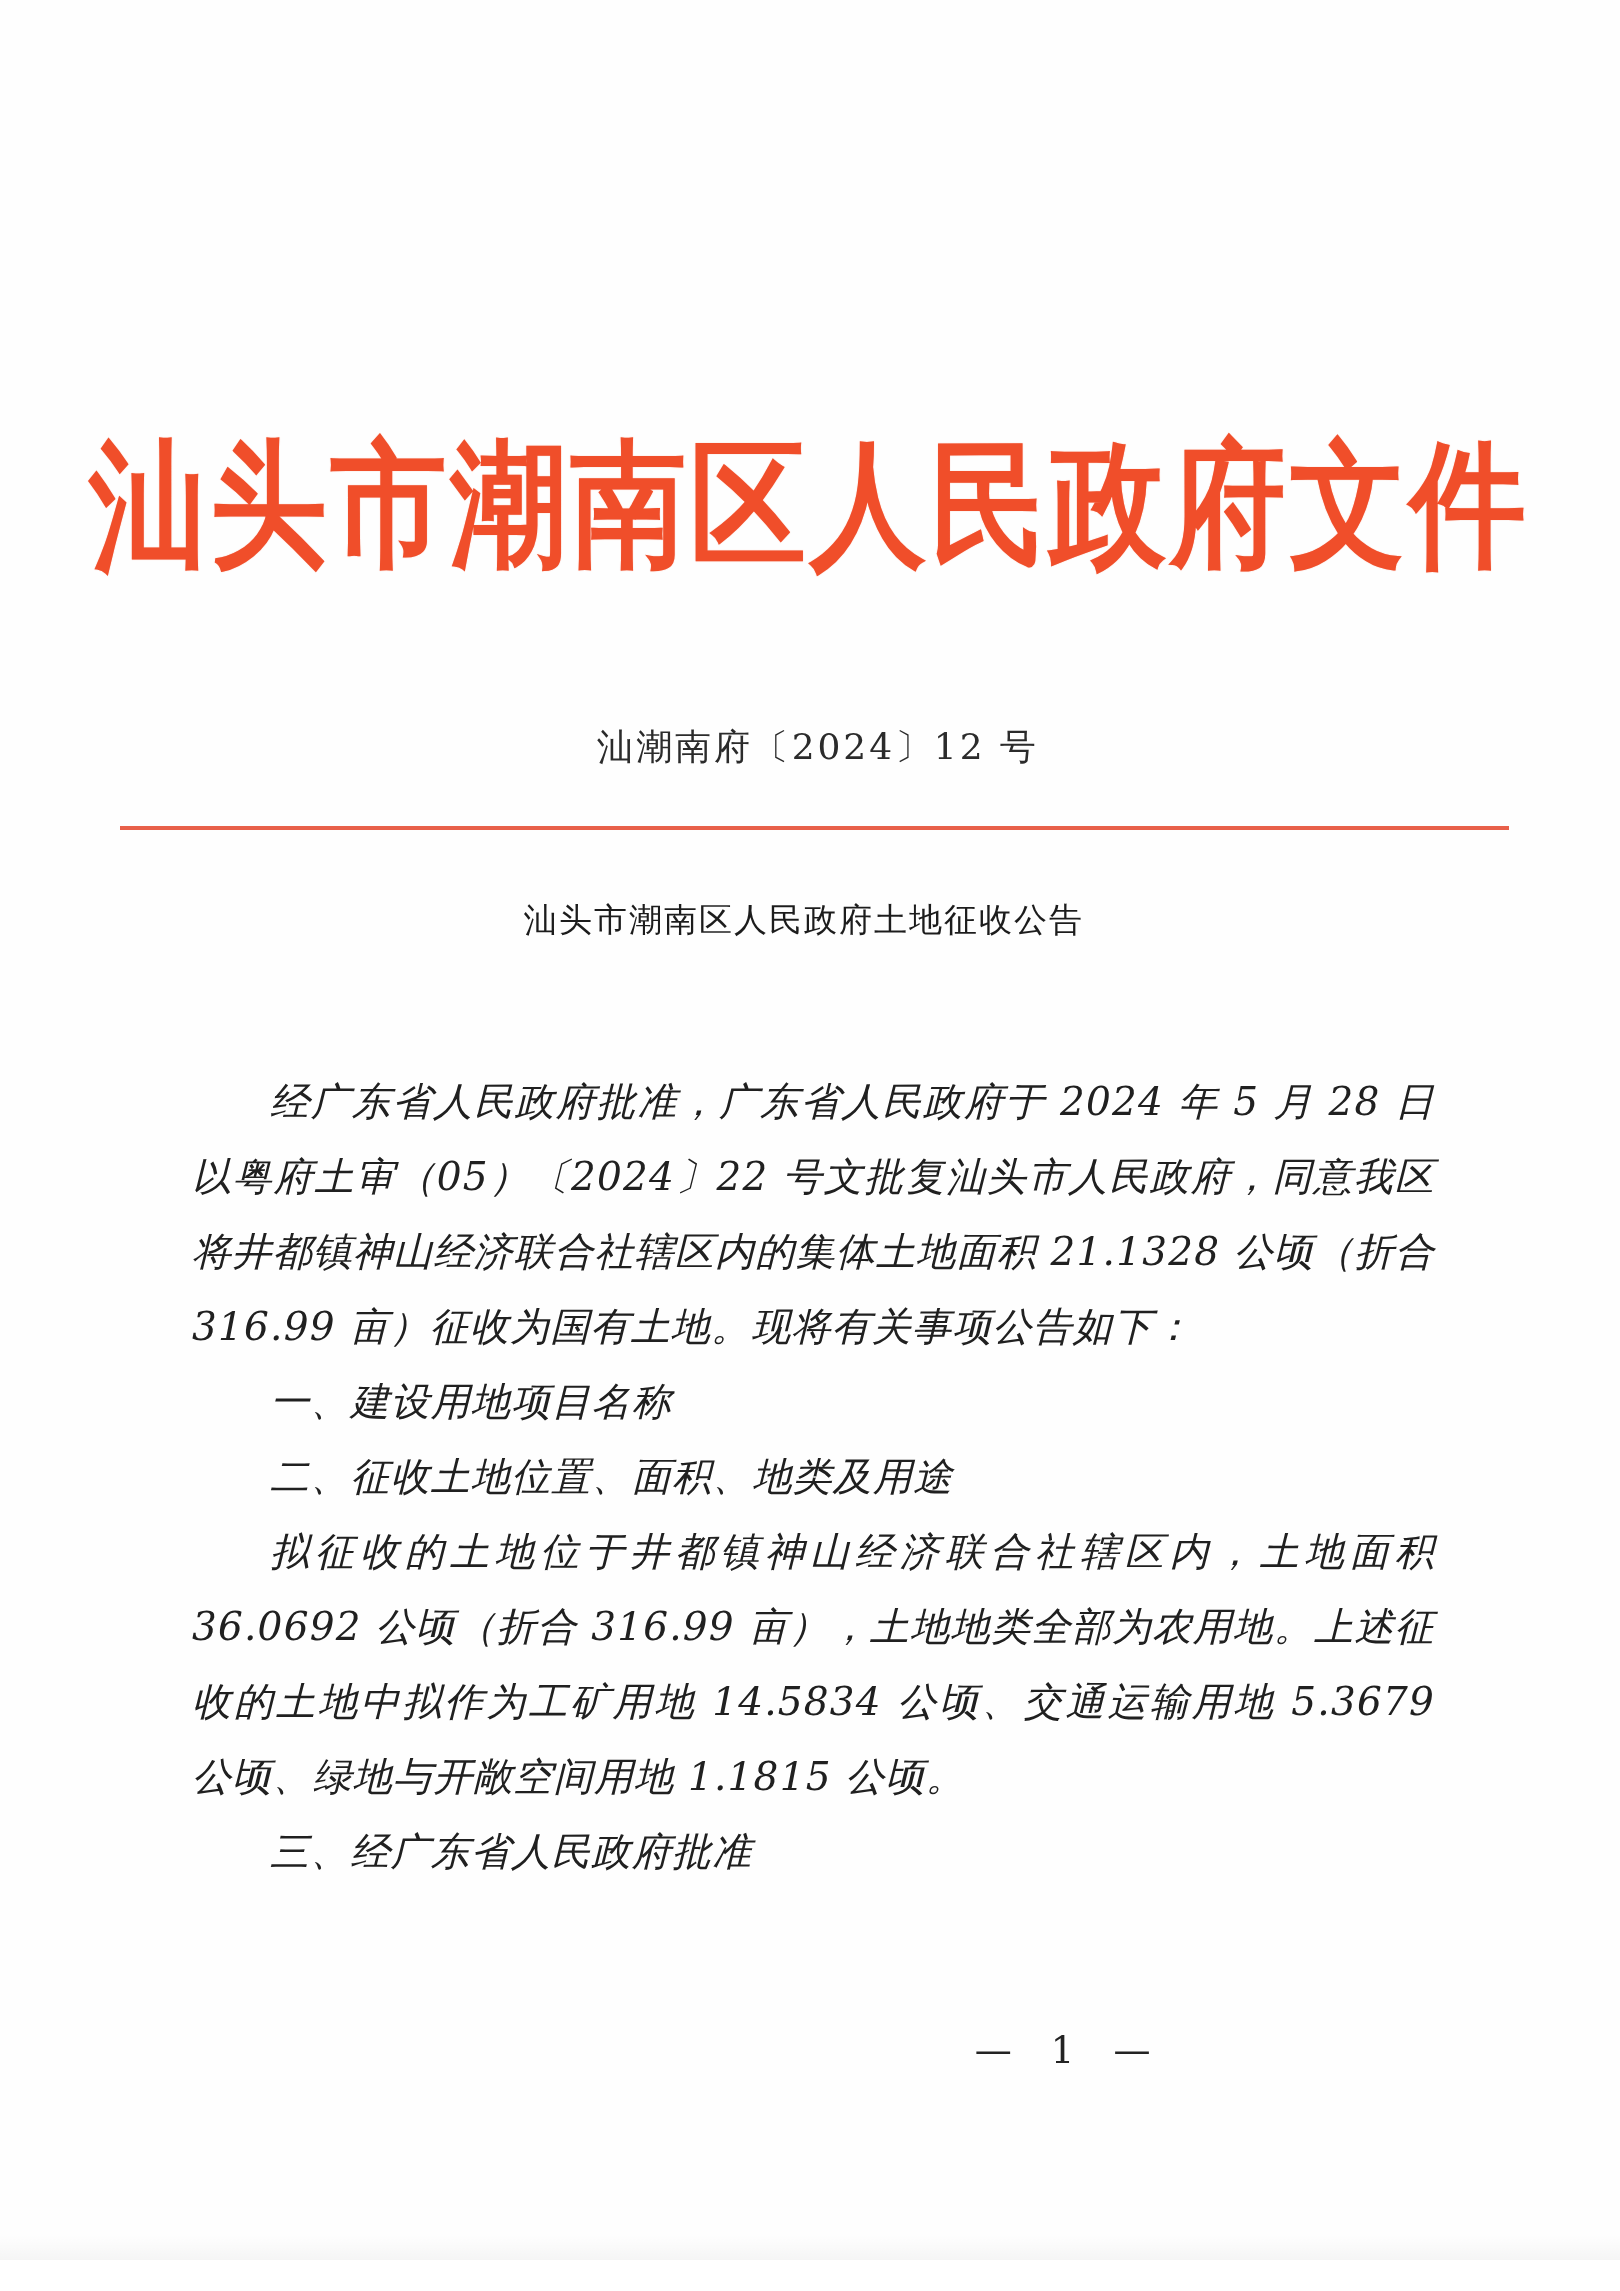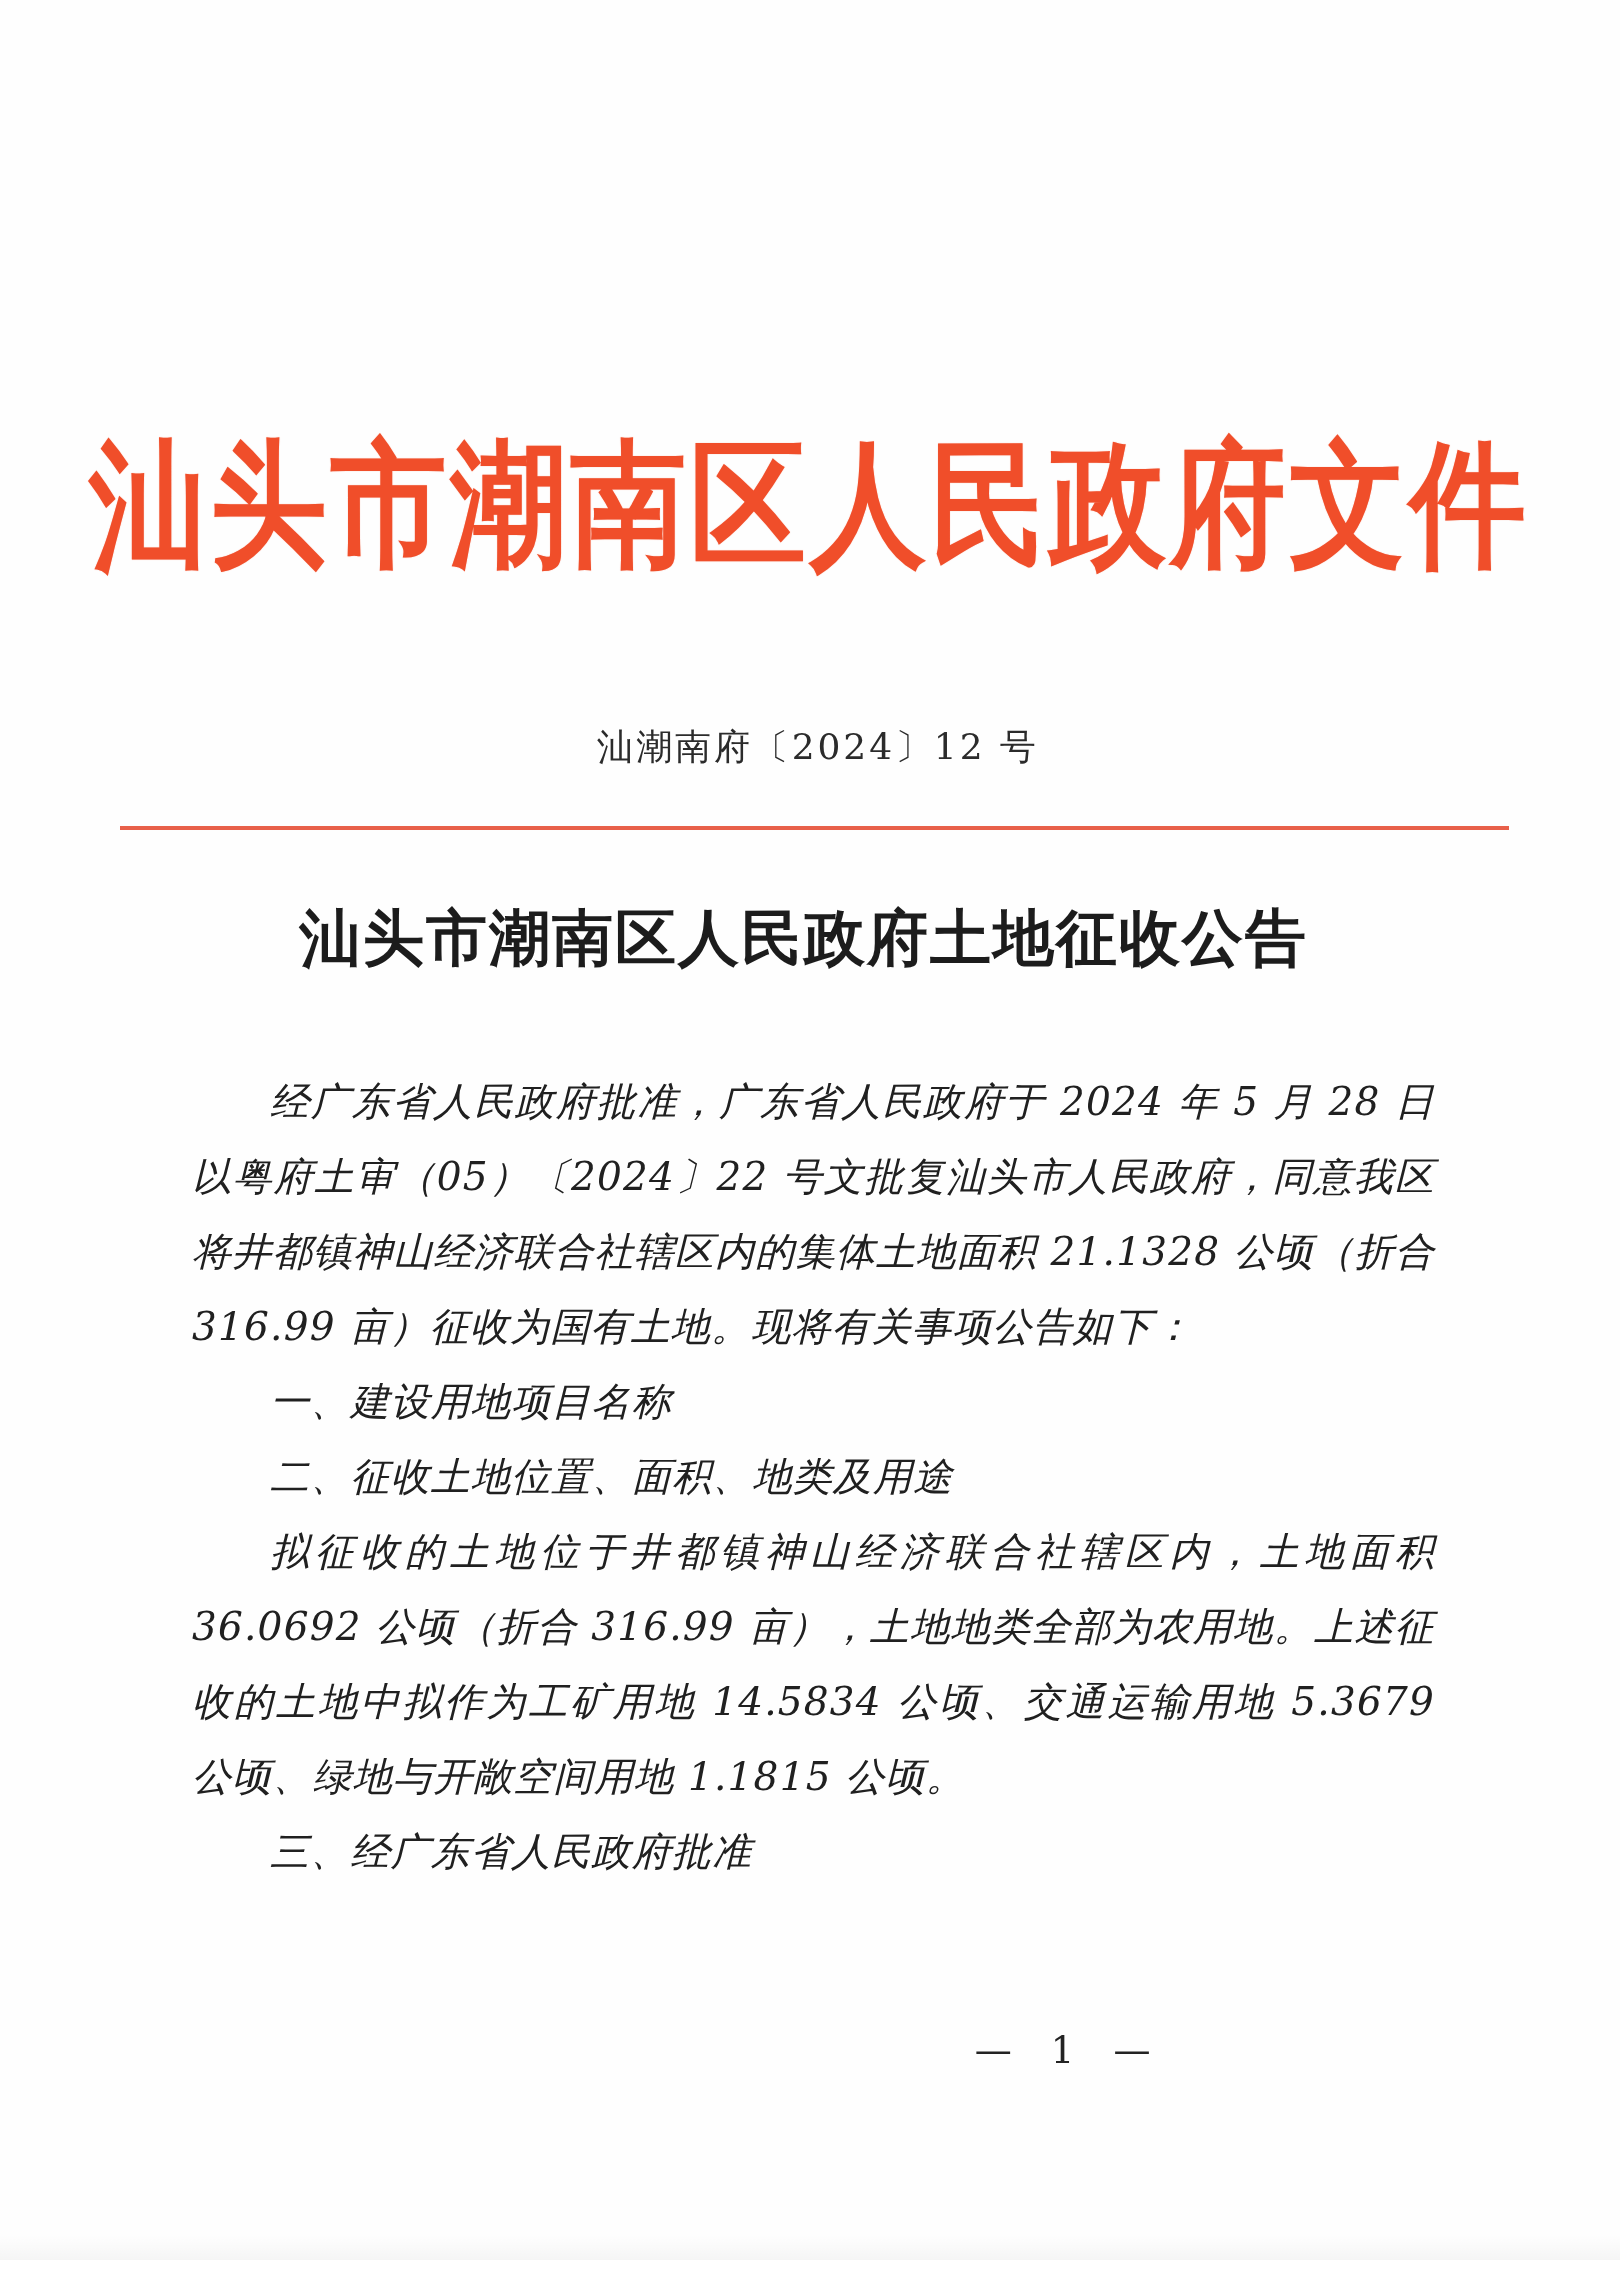--- a/index.html
+++ b/index.html
@@ -82,22 +82,22 @@
 
   
   .doc-title {
     position: absolute;
     left: 0;
     right: 12px;
     top: 898px;
     text-align: center;
     color: #1c1c1c;
     font-family: "DejaVu Serif", "Liberation Serif", serif;
-    font-weight: bold;
-    font-size: 61px;
+    font-weight: normal;
+    font-size: 33px;
     letter-spacing: 2px;
     white-space: nowrap;
   }
 
   
   .body-block {
     position: absolute;
     left: 192px;
     top: 1064px;
     width: 1243px;

